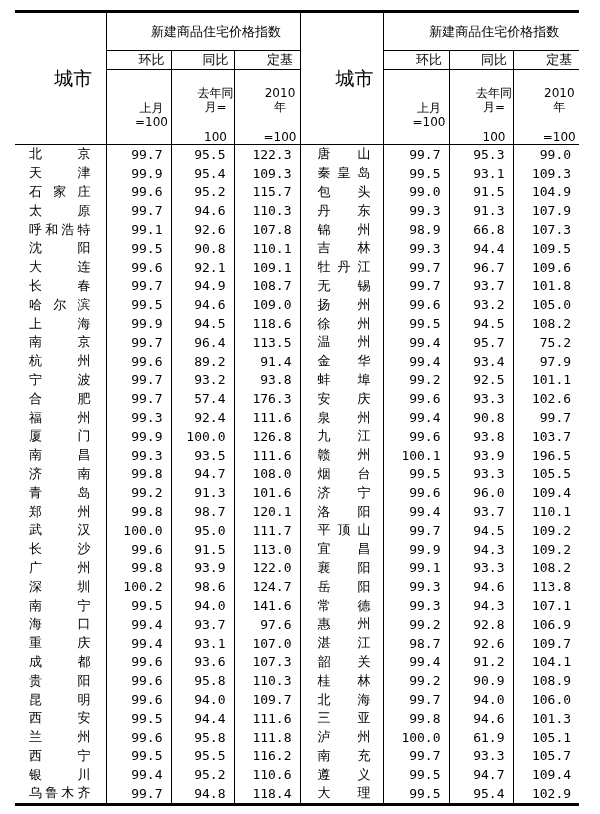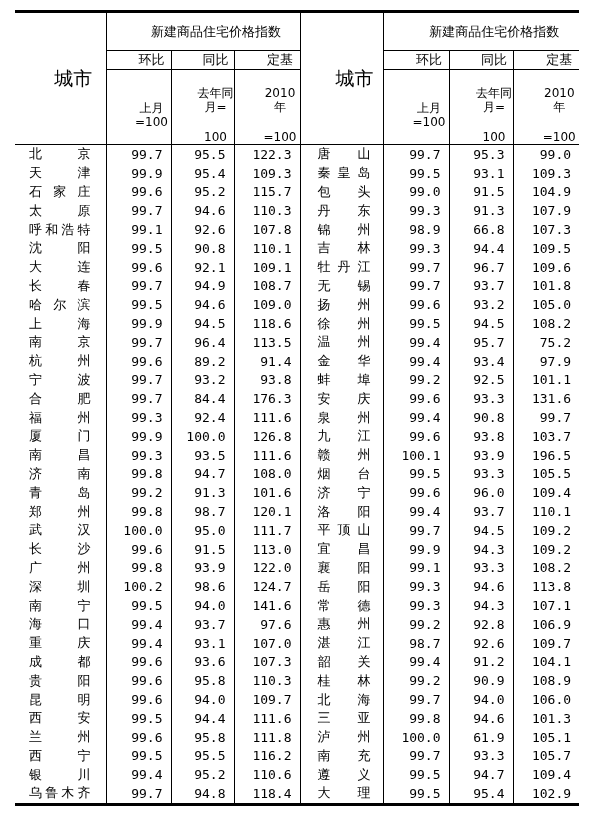--- a/index.html
+++ b/index.html
@@ -392,31 +392,31 @@
           <td class="num bl">101.1</td>
         </tr>
         <tr>
           <td class="city">
             <div class="cname">
               <span>合</span>
               <span>肥</span>
             </div>
           </td>
           <td class="num bl">99.7</td>
-          <td class="num bl">84.4</td>
+          <td class="num bl">57.4</td>
           <td class="num bl">176.3</td>
           <td class="city cr bl">
             <div class="cname">
               <span>安</span>
               <span>庆</span>
             </div>
           </td>
           <td class="num bl">99.6</td>
           <td class="num bl">93.3</td>
-          <td class="num bl">131.6</td>
+          <td class="num bl">102.6</td>
         </tr>
         <tr>
           <td class="city">
             <div class="cname">
               <span>福</span>
               <span>州</span>
             </div>
           </td>
           <td class="num bl">99.3</td>
           <td class="num bl">92.4</td>

